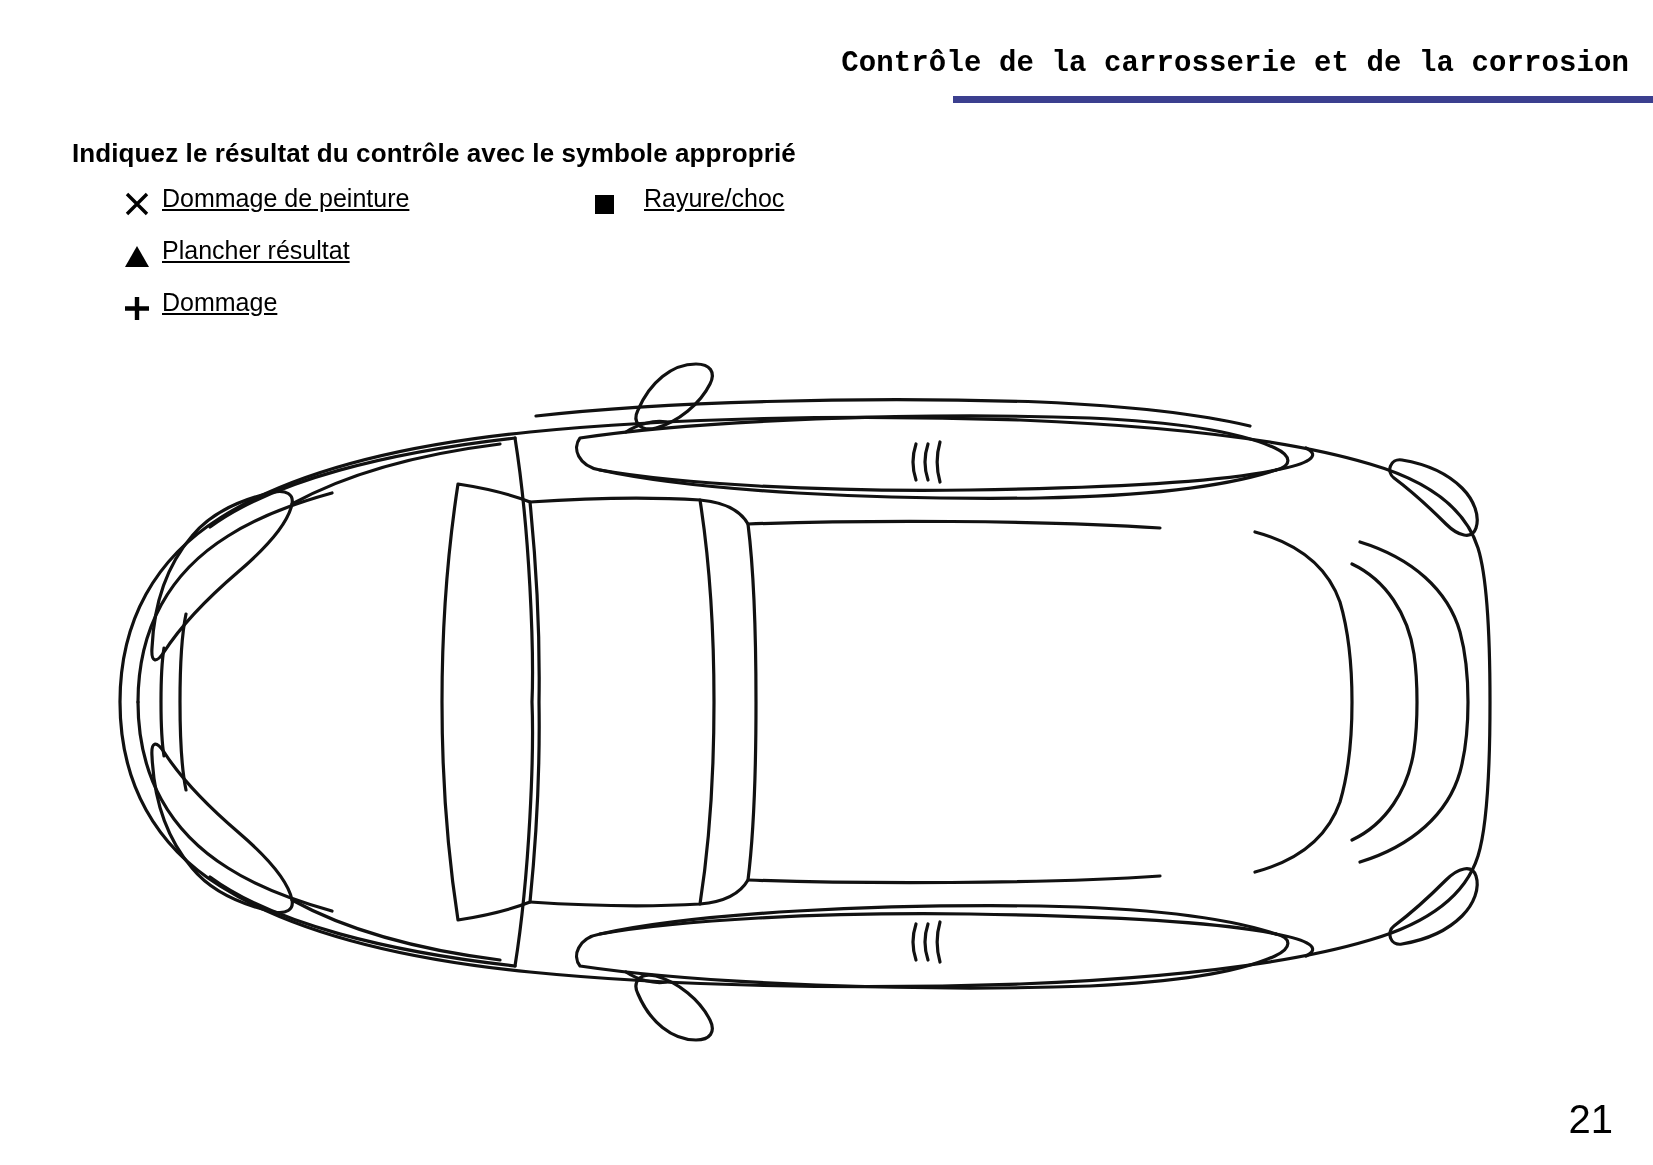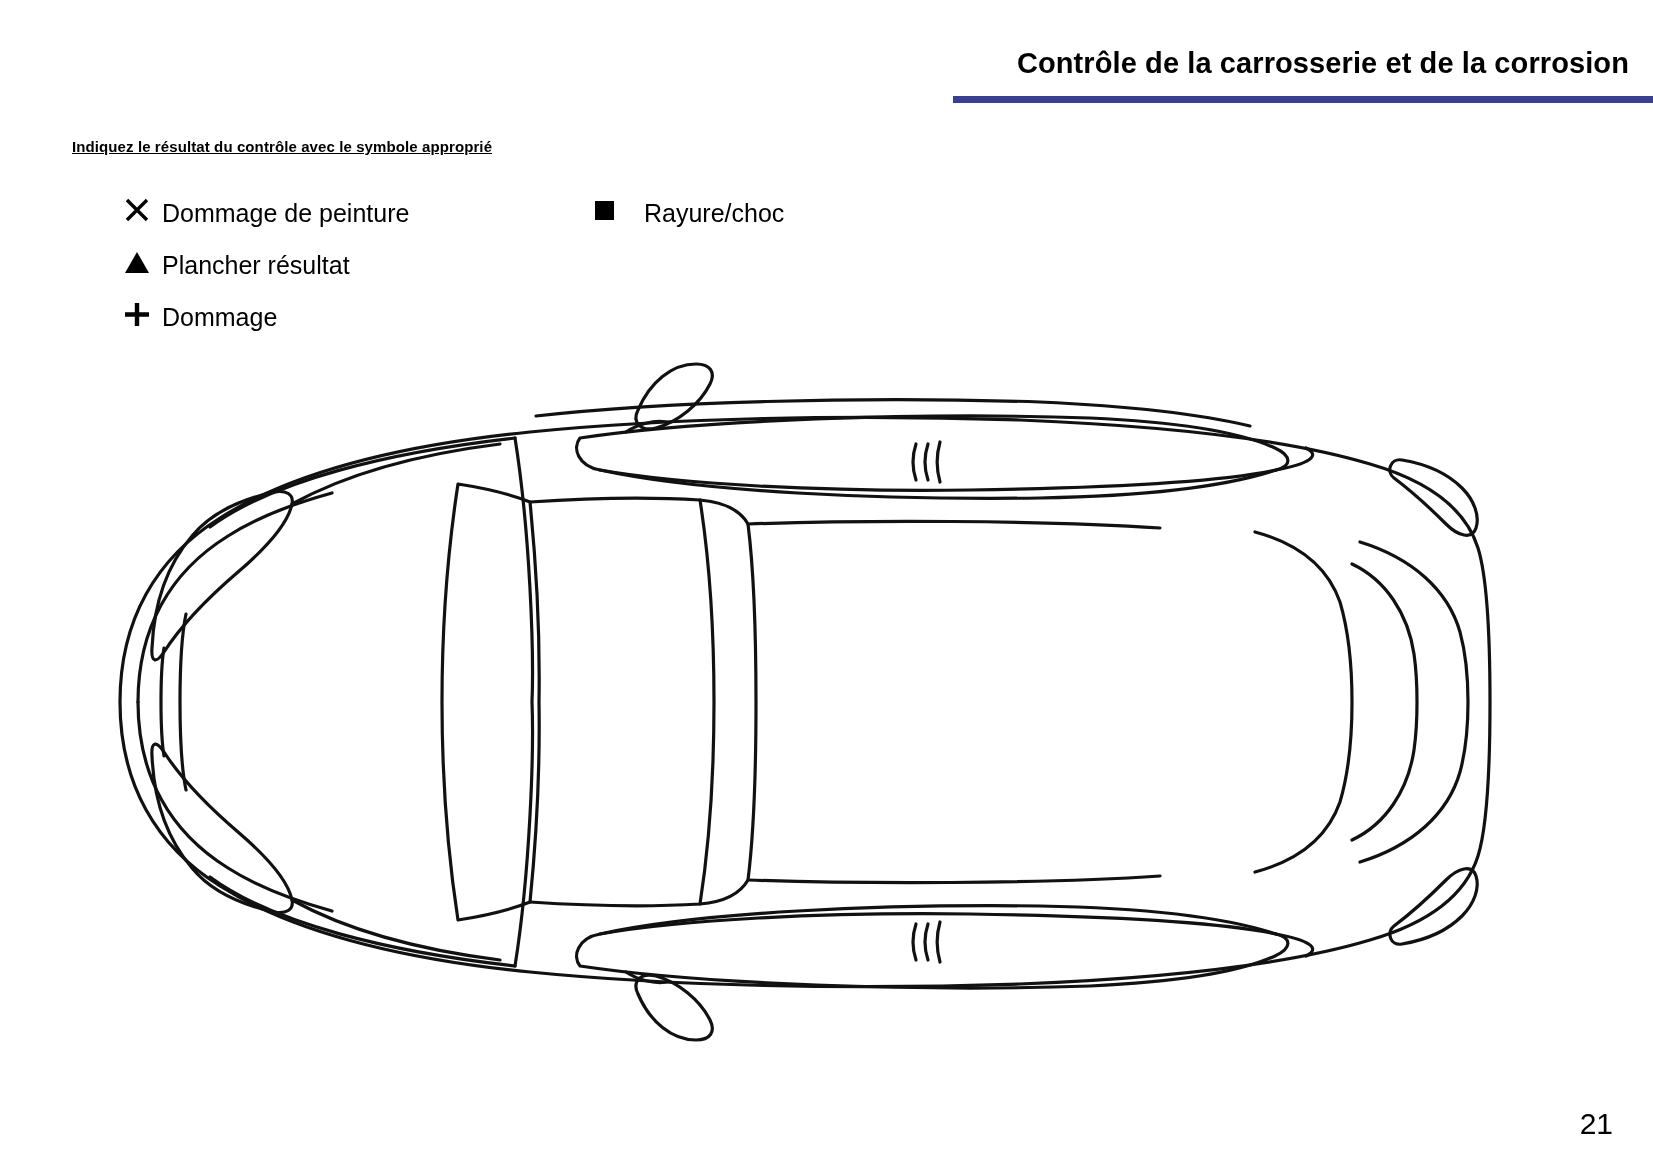--- a/index.html
+++ b/index.html
@@ -24,59 +24,60 @@
     left: 0;
     text-align: right;
   }
   .page-header .title {
     display: inline-block;
     font-size: 29px;
     font-weight: bold;
     letter-spacing: 0.1px;
     line-height: 1.1;
     padding-right: 2px;
+    font-family: Liberation Mono, monospace;
   }
   .header-rule {
     position: absolute;
     top: 96px;
     left: 953px;
     width: 700px;
     height: 7px;
     background: #3b3f8f;
   }
 
   
   .instruction {
     position: absolute;
     top: 138px;
     left: 72px;
-    font-size: 15px;
+    font-size: 26px;
     font-weight: bold;
     letter-spacing: 0.1px;
-    text-decoration: underline;
   }
 
   
   .legend {
     position: absolute;
     top: 186px;
     left: 120px;
     width: 1100px;
   }
   .legend-row {
     position: relative;
     height: 52px;
   }
   .legend-item {
     position: absolute;
     display: flex;
-    align-items: flex-end;
+    align-items: flex-start;
     height: 40px;
     font-size: 25px;
     line-height: 1;
+    text-decoration: underline;
   }
   .legend-col-1 { left: 0; }
   .legend-col-2 { left: 468px; }
 
   .sym {
     width: 34px;
     height: 34px;
     margin-right: 8px;
     flex: 0 0 34px;
     display: inline-block;
@@ -98,21 +99,21 @@
     display: block;
     width: 100%;
     height: 100%;
   }
 
   
   .page-number {
     position: absolute;
     right: 40px;
     bottom: 26px;
-    font-size: 30px;
+    font-size: 40px;
     line-height: 1;
   }
 </style>
 </head>
 <body>
 
 <div class="page-header">
   <span class="title">Contrôle de la carrosserie et de la corrosion</span>
 </div>
 <div class="header-rule"></div>

